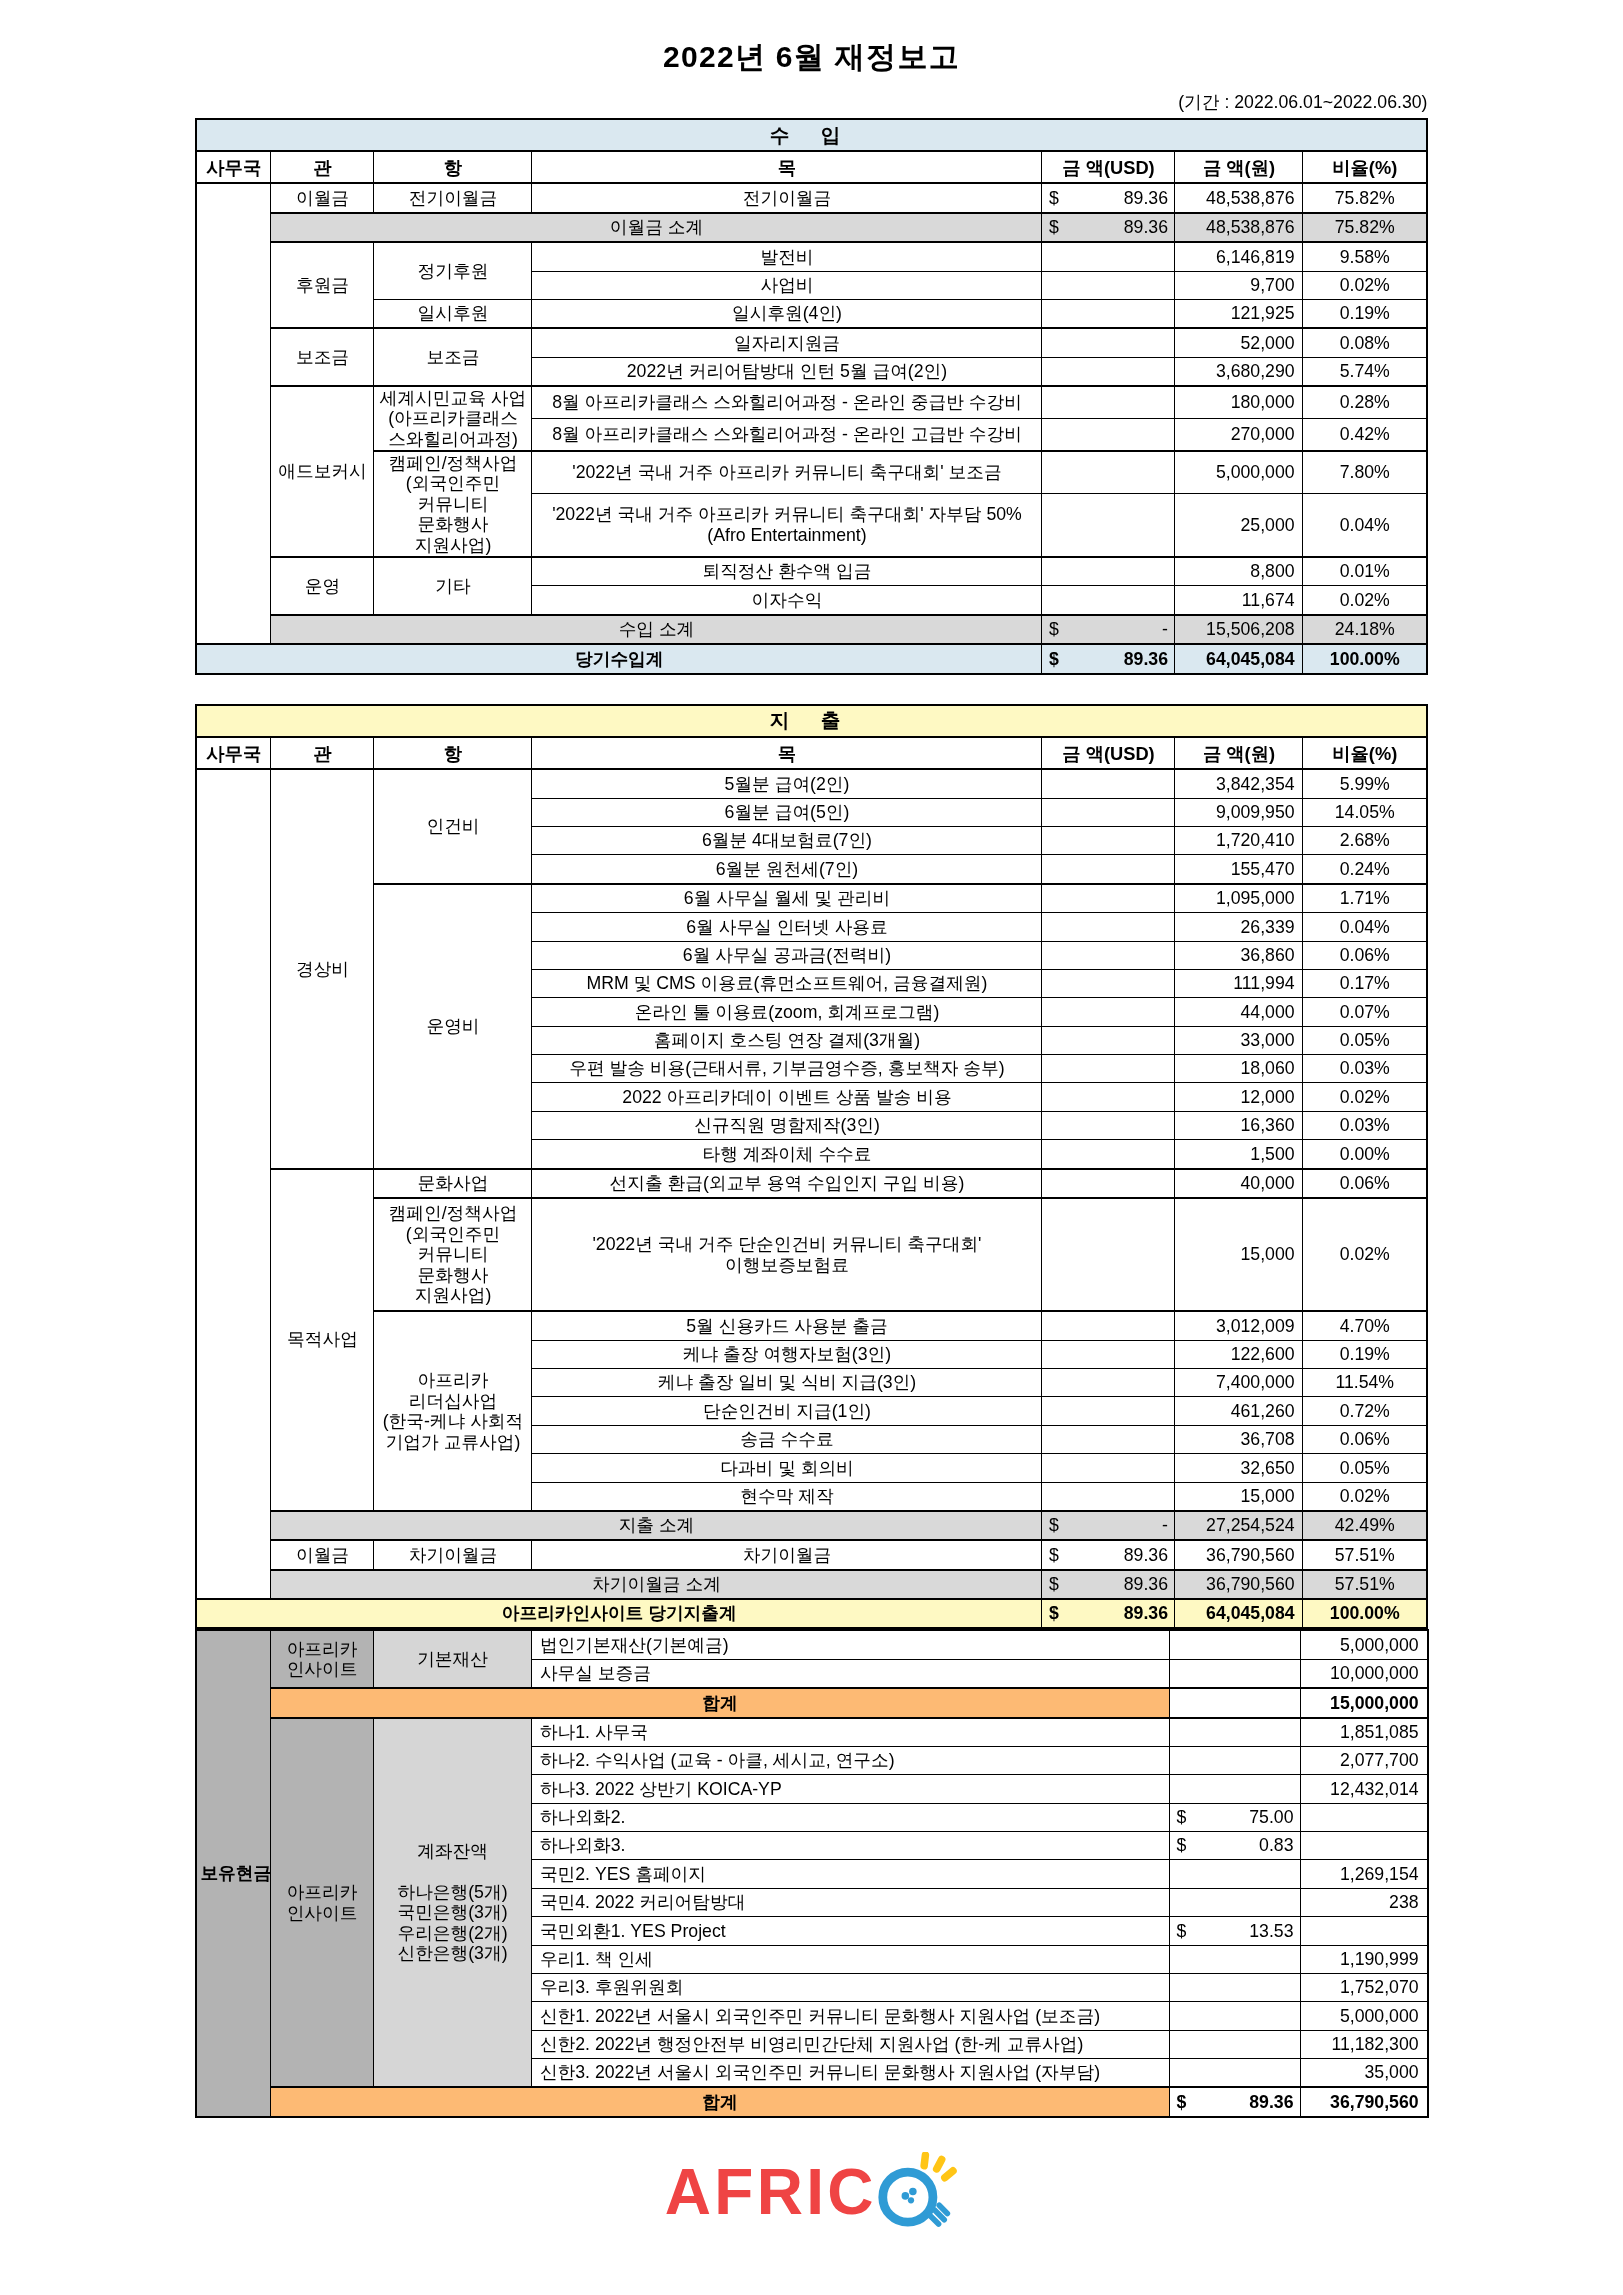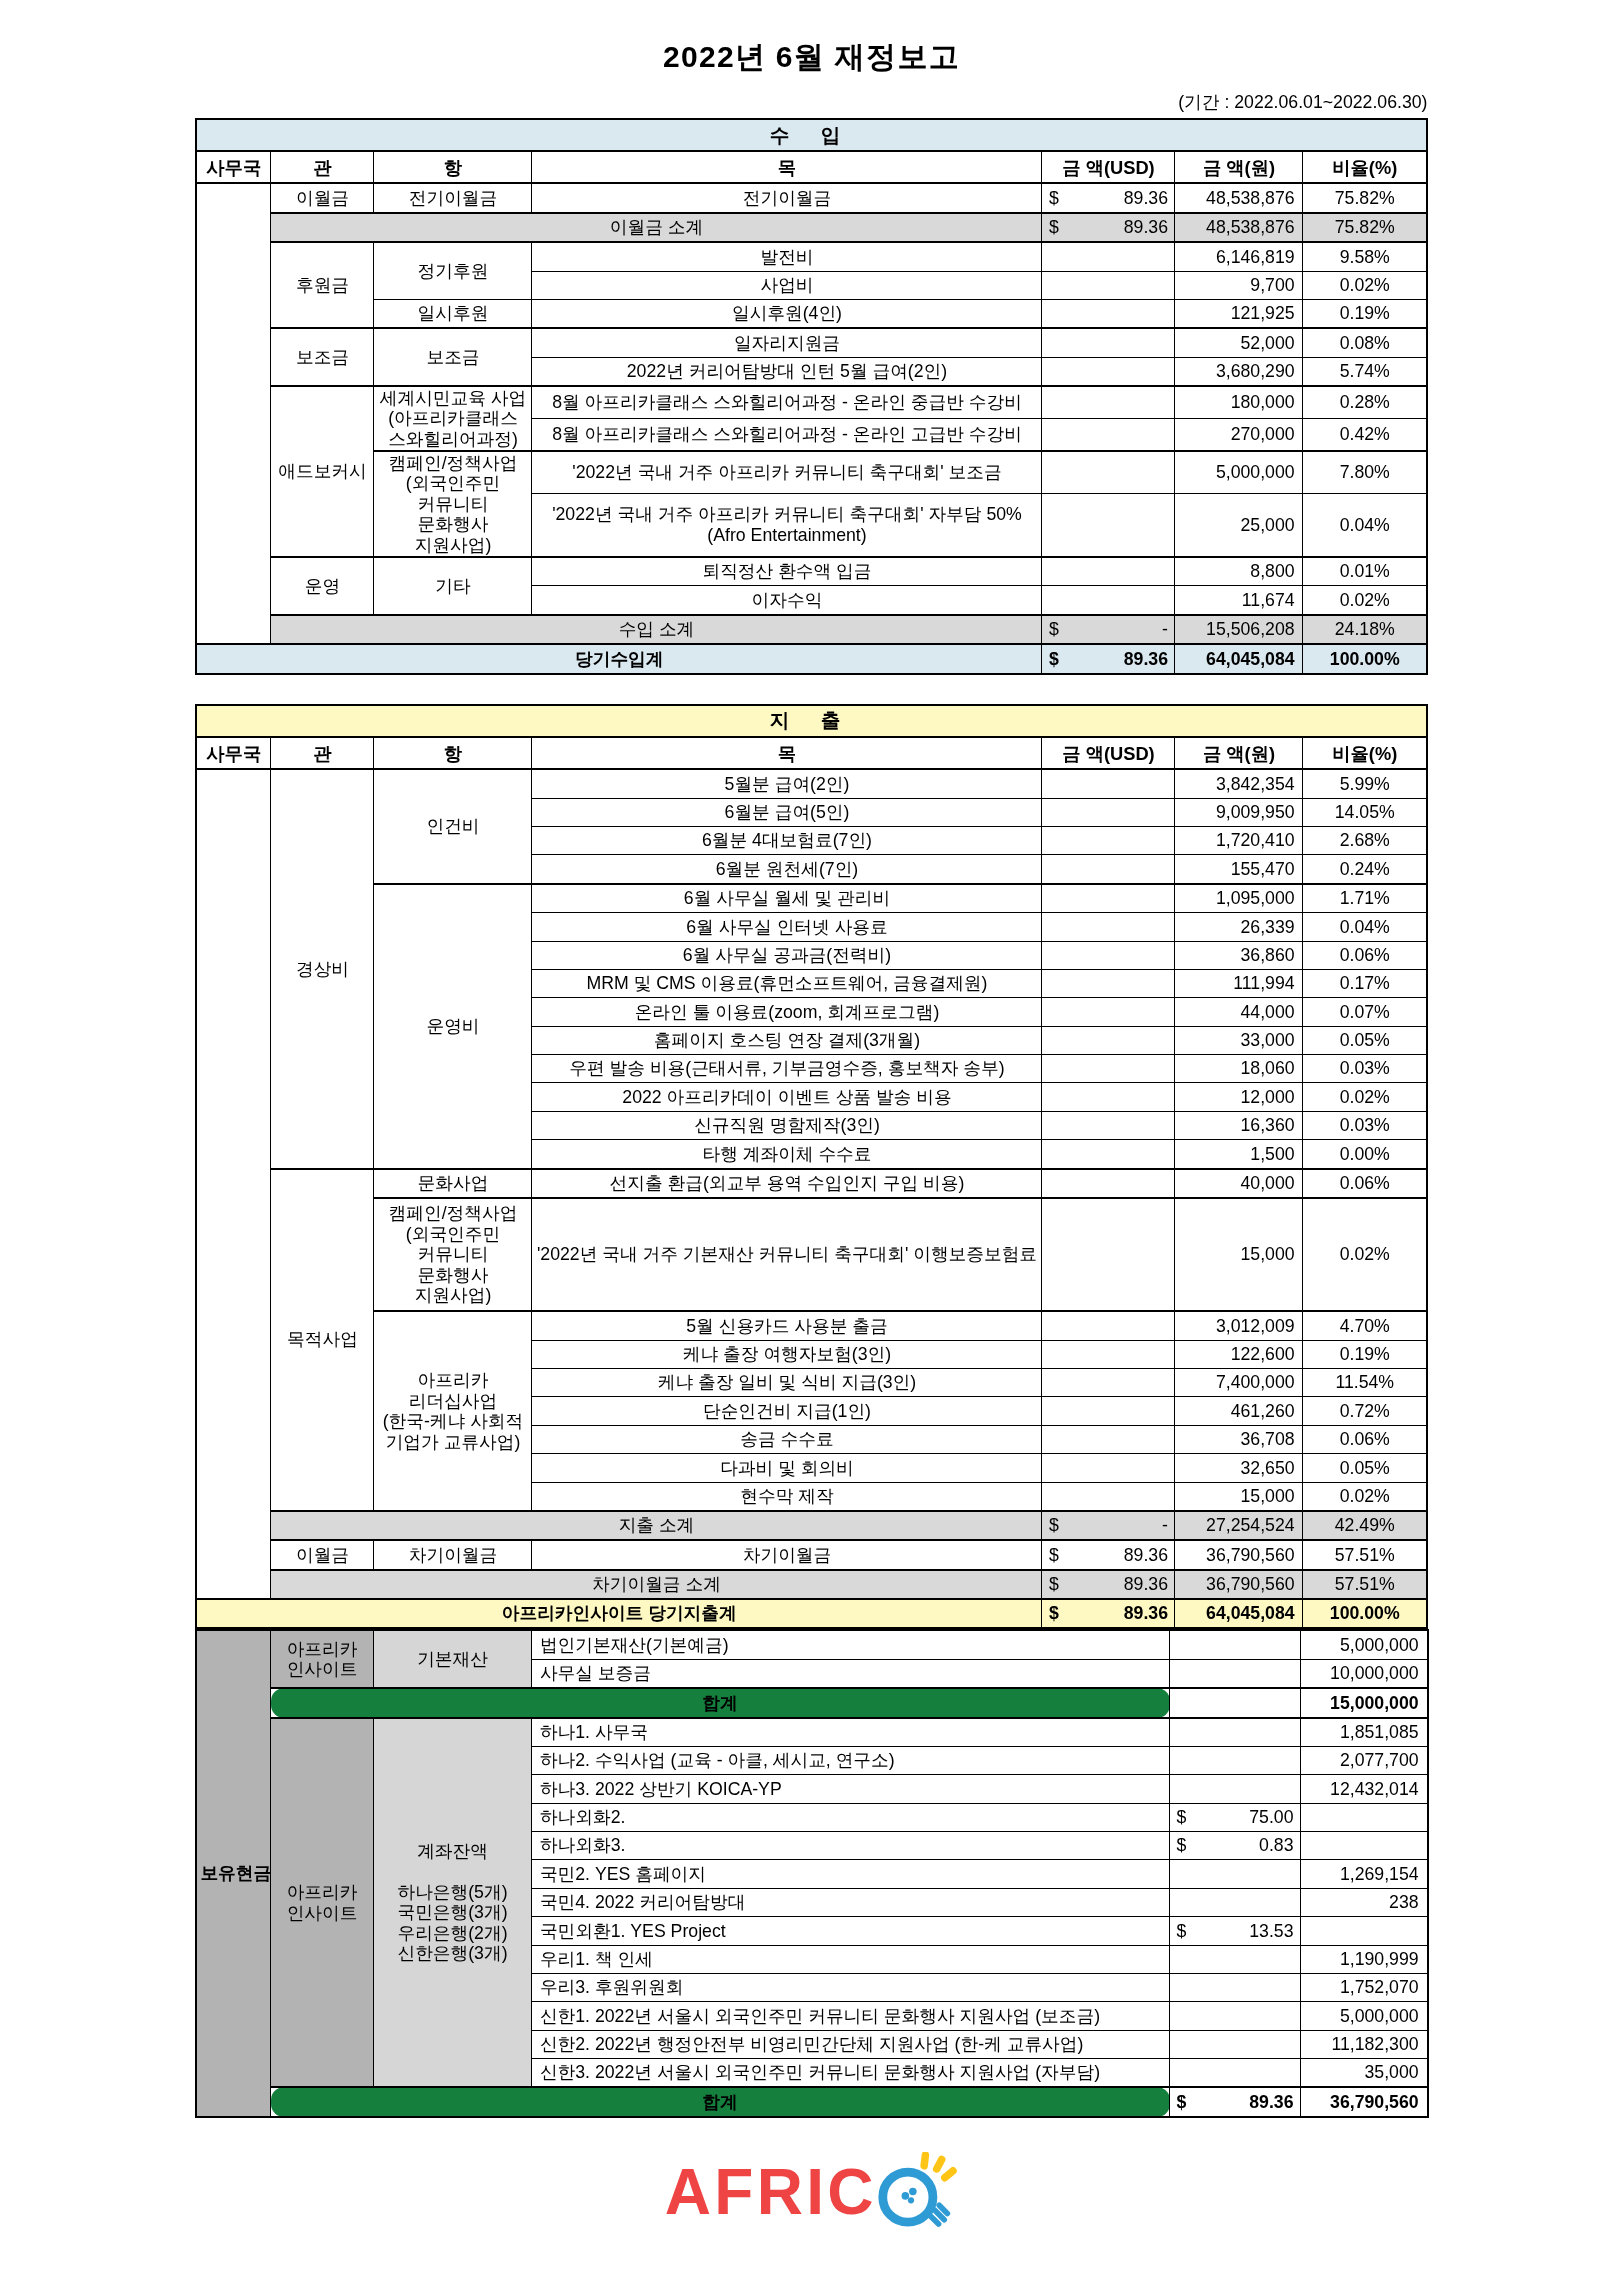--- a/index.html
+++ b/index.html
@@ -25,21 +25,21 @@
   .fin tr.sep td{border-top:2px solid #000;}
   .fin tr.total td{border-top:2.6px solid #000;font-weight:bold;}
   .fin tr.xl td{height:110px;}
   .l{text-align:left !important;padding-left:7.9px !important;}
   .r{text-align:right !important;padding-right:7.9px !important;}
   .b{font-weight:bold;}
   .gray{background:#d9d9d9;}
   .blue{background:#dae8f0;}
   .pink{background:#fef9c3;}
   .dk{background:#b3b3b3;}
-  .dkb{background:#15803d;border-radius:13px;}
+  .dkb{background:#fdba74;}
   .lt{background:#d6d6d6;}
   .fin td.usd{padding:0.7px 6.5px;}
   .usd-in{display:flex;justify-content:space-between;align-items:center;}
   .gapline{height:19.6px;}
 
   .gap-income-expense{height:29px;}
   .logo{margin-top:30px;display:flex;align-items:center;justify-content:center;}
   .logo-text{
     font-size:64px;font-weight:bold;color:#ef4444;letter-spacing:3.3px;line-height:1;
   }
@@ -336,21 +336,21 @@
           <td class="r">40,000</td>
           <td>0.06%</td>
         </tr>
         <tr class="sep xl">
           <td>
             <div>캠페인/정책사업</div>
             <div>(외국인주민</div>
             <div>커뮤니티</div>
             <div>문화행사 지원사업)</div>
           </td>
-          <td>'2022년 국내 거주 기본재산 커뮤니티 축구대회' 이행보증보험료</td>
+          <td>'2022년 국내 거주 단순인건비 커뮤니티 축구대회' 이행보증보험료</td>
           <td></td>
           <td class="r">15,000</td>
           <td>0.02%</td>
         </tr>
         <tr class="sep">
           <td rowspan="7">
             <div>아프리카</div>
             <div>리더십사업</div>
             <div>(한국-케냐 사회적</div>
             <div>기업가 교류사업)</div>

